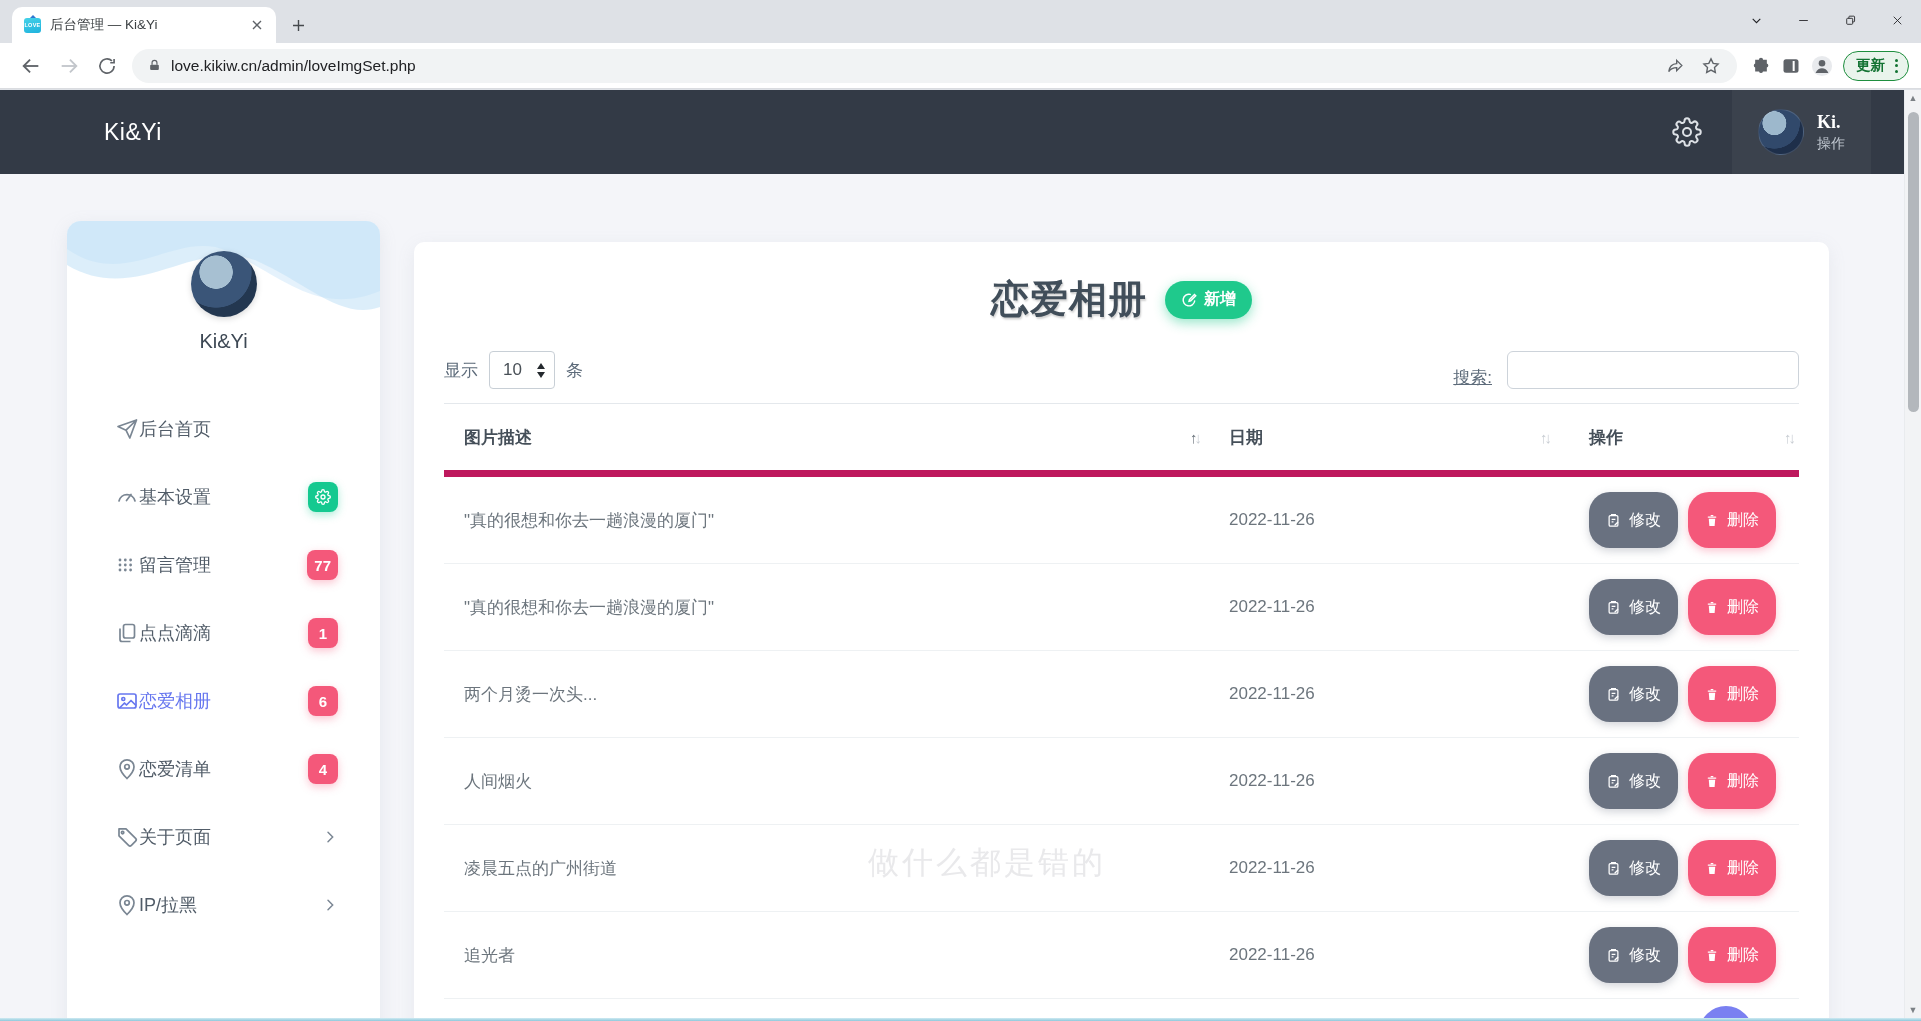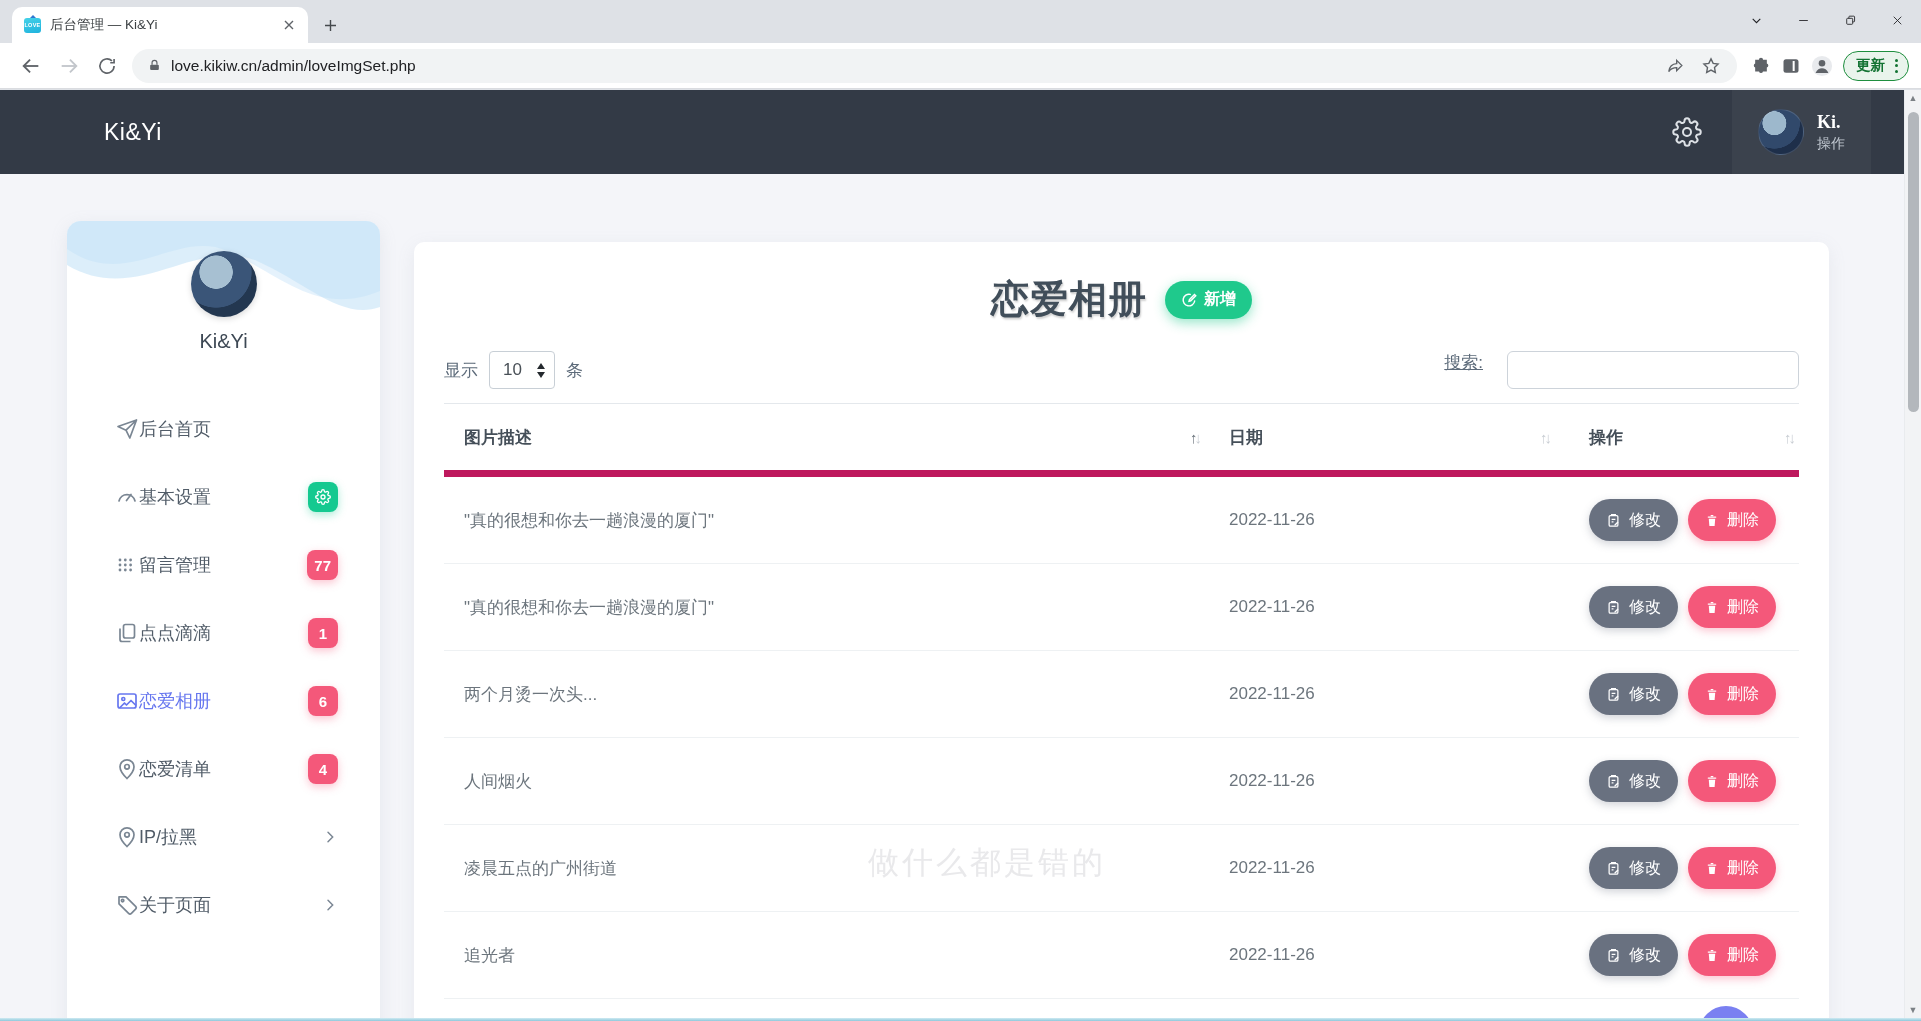--- a/index.html
+++ b/index.html
@@ -2,21 +2,21 @@
 <html lang="zh"><head>
 <meta charset="utf-8">
 <style>
   * { margin:0; padding:0; box-sizing:border-box; }
   html,body { width:1921px; height:1021px; overflow:hidden; }
   body { font-family:"Liberation Sans", sans-serif; background:#dee1e6; position:relative; }
   svg { display:block; }
 
   
   .tabstrip { height:43px; background:#dee1e6; display:flex; align-items:flex-end; position:relative; }
-  .tab { width:296px; height:36px; background:#fff; border-radius:10px 10px 0 0; display:flex; align-items:center; padding:0 10px 0 12px; margin-left:12px; }
+  .tab { width:264px; height:36px; background:#fff; border-radius:10px 10px 0 0; display:flex; align-items:center; padding:0 10px 0 12px; margin-left:12px; }
   .favicon { width:17px; height:15px; border-radius:3px; background:linear-gradient(160deg,#45d2e8,#1fb2dd); display:flex; align-items:center; justify-content:center; color:#fff; font-size:5.5px; font-weight:bold; letter-spacing:.3px; position:relative; flex:0 0 auto; }
   .favicon::before { content:""; position:absolute; top:-3px; left:50%; margin-left:-3px; border-left:3px solid transparent; border-right:3px solid transparent; border-bottom:3px solid #2f77d0; }
   .tab-title { flex:1; font-size:13.5px; color:#3c4043; margin-left:9px; white-space:nowrap; overflow:hidden; }
   .tab-close { width:18px; height:18px; display:flex; align-items:center; justify-content:center; border-radius:50%; color:#5f6368; }
   .newtab-btn { width:28px; height:28px; margin:0 0 4px 8px; display:flex; align-items:center; justify-content:center; border-radius:50%; color:#45494d; }
   .win-controls { position:absolute; right:0; top:0; height:40px; display:flex; }
   .win-btn { width:47px; height:40px; display:flex; align-items:center; justify-content:center; color:#202124; }
 
   .toolbar { height:46px; background:#fff; border-bottom:1px solid #dadce0; display:flex; align-items:center; padding:0 12px; }
   .nav-ico { width:34px; height:34px; display:flex; align-items:center; justify-content:center; border-radius:50%; margin:0 2px; }
@@ -63,35 +63,35 @@
   .title-row { display:flex; align-items:center; justify-content:center; padding-top:32px; gap:18px; }
   .page-title { font-family:"Liberation Serif", serif; font-size:38px; font-weight:bold; color:#414e5a; letter-spacing:1px; text-shadow:1px 2px 2px rgba(0,0,0,.18); }
   .add-btn { height:38px; border:none; border-radius:19px; background:#1fc98c; color:#fff; font-size:16px; font-weight:bold; display:flex; align-items:center; gap:7px; padding:0 16px; box-shadow:0 4px 12px rgba(31,201,140,.45); cursor:pointer; }
 
   .controls-row { margin:26px 30px 0; display:flex; align-items:center; justify-content:space-between; }
   .ctrl-left { display:flex; align-items:center; gap:11px; color:#5d6b7a; font-size:17px; }
   .select-box { width:66px; height:38px; border:1px solid #c8cfd6; border-radius:4px; display:flex; align-items:center; padding:0 9px 0 13px; color:#495057; font-size:17px; background:#fff; }
   .sel-arrows { margin-left:auto; display:flex; flex-direction:column; gap:3px; }
   .tri-up { width:0; height:0; border-left:4.5px solid transparent; border-right:4.5px solid transparent; border-bottom:6px solid #24292e; }
   .tri-down { width:0; height:0; border-left:4.5px solid transparent; border-right:4.5px solid transparent; border-top:6px solid #24292e; }
-  .ctrl-right { display:flex; align-items:flex-start; gap:24px; color:#5d6b7a; font-size:17px;text-decoration:underline; }
+  .ctrl-right { display:flex; align-items:flex-end; gap:15px; color:#5d6b7a; font-size:17px;text-decoration:underline; }
   .search-input { width:292px; height:38px; border:1px solid #cdd3da; border-radius:6px; padding:0 10px; font-size:16px; color:#495057; outline:none; background:#fff; }
 
   .table { margin:14px 30px 0; }
   .thead { display:flex; align-items:center; height:74px; border-top:1px solid #e4e8ec; border-bottom:7px solid #be185d; }
   .th { font-size:17px; font-weight:bold; color:#454f59; }
   .col-desc { flex:1; padding-left:20px; display:flex; align-items:center; }
   .col-date { width:360px; display:flex; align-items:center; }
   .col-actions { width:210px; display:flex; align-items:center; }
   .sort { margin-left:auto; font-size:15px; letter-spacing:-3px; color:#c9ced4; user-select:none; }
   .sort .on { color:#6c757d; }
   .sort.pad1 { margin-right:30px; } .sort.pad2 { margin-right:40px; } .sort.pad3 { margin-right:6px; }
   .trow { display:flex; align-items:center; height:87px; border-bottom:1px solid #eef1f3; }
   .td { font-size:17px; color:#6c757d; }
-  .pill { height:42px; border:none; border-radius:21px; color:#fff; font-size:16px; display:inline-flex; align-items:center; gap:8px; padding:0 17px; cursor:pointer; }
+  .pill { height:56px; border:none; border-radius:21px; color:#fff; font-size:16px; display:inline-flex; align-items:center; gap:8px; padding:0 17px; cursor:pointer; }
   .pill-edit { background:#697180; box-shadow:0 3px 8px rgba(105,113,128,.3); }
   .pill-del { background:#f4587a; margin-left:10px; box-shadow:0 3px 8px rgba(244,88,122,.35); }
 
   .watermark { position:absolute; left:868px; top:752px; font-size:31px; letter-spacing:3px; color:#e9e9eb; z-index:5; pointer-events:none; }
   .fab { position:absolute; left:1699px; top:916px; width:54px; height:54px; border-radius:50%; background:#7a80f1; z-index:4; cursor:pointer; }
 
   
   .scrollbar { position:absolute; top:0; right:0; bottom:0; width:17px; background:#f2f3f5; border-left:1px solid #e9ebee; z-index:10; display:flex; flex-direction:column; align-items:center; justify-content:space-between; padding:3px 0; }
   .sb-arrow { color:#7b8085; font-size:9px; line-height:10px; }
   .sb-thumb { position:absolute; top:22px; left:2.5px; width:11px; height:300px; border-radius:6px; background:#b3b7bc; }
@@ -298,41 +298,41 @@
               <path d="M12 21.5S5 14.8 5 9.8a7 7 0 0 1 14 0c0 5-7 11.7-7 11.7z"></path>
               <circle cx="12" cy="9.8" r="2.3"></circle>
             </svg>
         </span>
         <span class="mi-label">恋爱清单</span>
         <span class="mi-spacer"></span>
         <span class="badge">4</span>
       </div>
       <div class="menu-item">
         <span class="mi-icon">
+          <svg width="24" height="24" viewBox="0 0 24 24" fill="none" stroke="#7a8693" stroke-width="1.7" stroke-linejoin="round">
+              <path d="M20.6 13.4L11 3.8H4v7l9.6 9.6a2 2 0 0 0 2.8 0l4.2-4.2a2 2 0 0 0 0-2.8z"></path>
+              <circle cx="7.6" cy="7.6" r="1.2"></circle>
+            </svg>
+        </span>
+        <span class="mi-label">关于页面</span>
+        <span class="mi-spacer"></span>
+        <span class="chevron">
+          <svg width="16" height="16" viewBox="0 0 24 24" fill="none" stroke="#7a8693" stroke-width="2.2" stroke-linecap="round">
+              <polyline points="9 5 16 12 9 19"></polyline>
+            </svg>
+        </span>
+      </div>
+      <div class="menu-item">
+        <span class="mi-icon">
           <svg width="24" height="24" viewBox="0 0 24 24" fill="none" stroke="#7a8693" stroke-width="1.7">
               <path d="M12 21.5S5 14.8 5 9.8a7 7 0 0 1 14 0c0 5-7 11.7-7 11.7z"></path>
               <circle cx="12" cy="9.8" r="2.3"></circle>
             </svg>
         </span>
         <span class="mi-label">IP/拉黑</span>
-        <span class="mi-spacer"></span>
-        <span class="chevron">
-          <svg width="16" height="16" viewBox="0 0 24 24" fill="none" stroke="#7a8693" stroke-width="2.2" stroke-linecap="round">
-              <polyline points="9 5 16 12 9 19"></polyline>
-            </svg>
-        </span>
-      </div>
-      <div class="menu-item">
-        <span class="mi-icon">
-          <svg width="24" height="24" viewBox="0 0 24 24" fill="none" stroke="#7a8693" stroke-width="1.7" stroke-linejoin="round">
-              <path d="M20.6 13.4L11 3.8H4v7l9.6 9.6a2 2 0 0 0 2.8 0l4.2-4.2a2 2 0 0 0 0-2.8z"></path>
-              <circle cx="7.6" cy="7.6" r="1.2"></circle>
-            </svg>
-        </span>
-        <span class="mi-label">关于页面</span>
         <span class="mi-spacer"></span>
         <span class="chevron">
           <svg width="16" height="16" viewBox="0 0 24 24" fill="none" stroke="#7a8693" stroke-width="2.2" stroke-linecap="round">
               <polyline points="9 5 16 12 9 19"></polyline>
             </svg>
         </span>
       </div>
     </div>
   </div>
 

